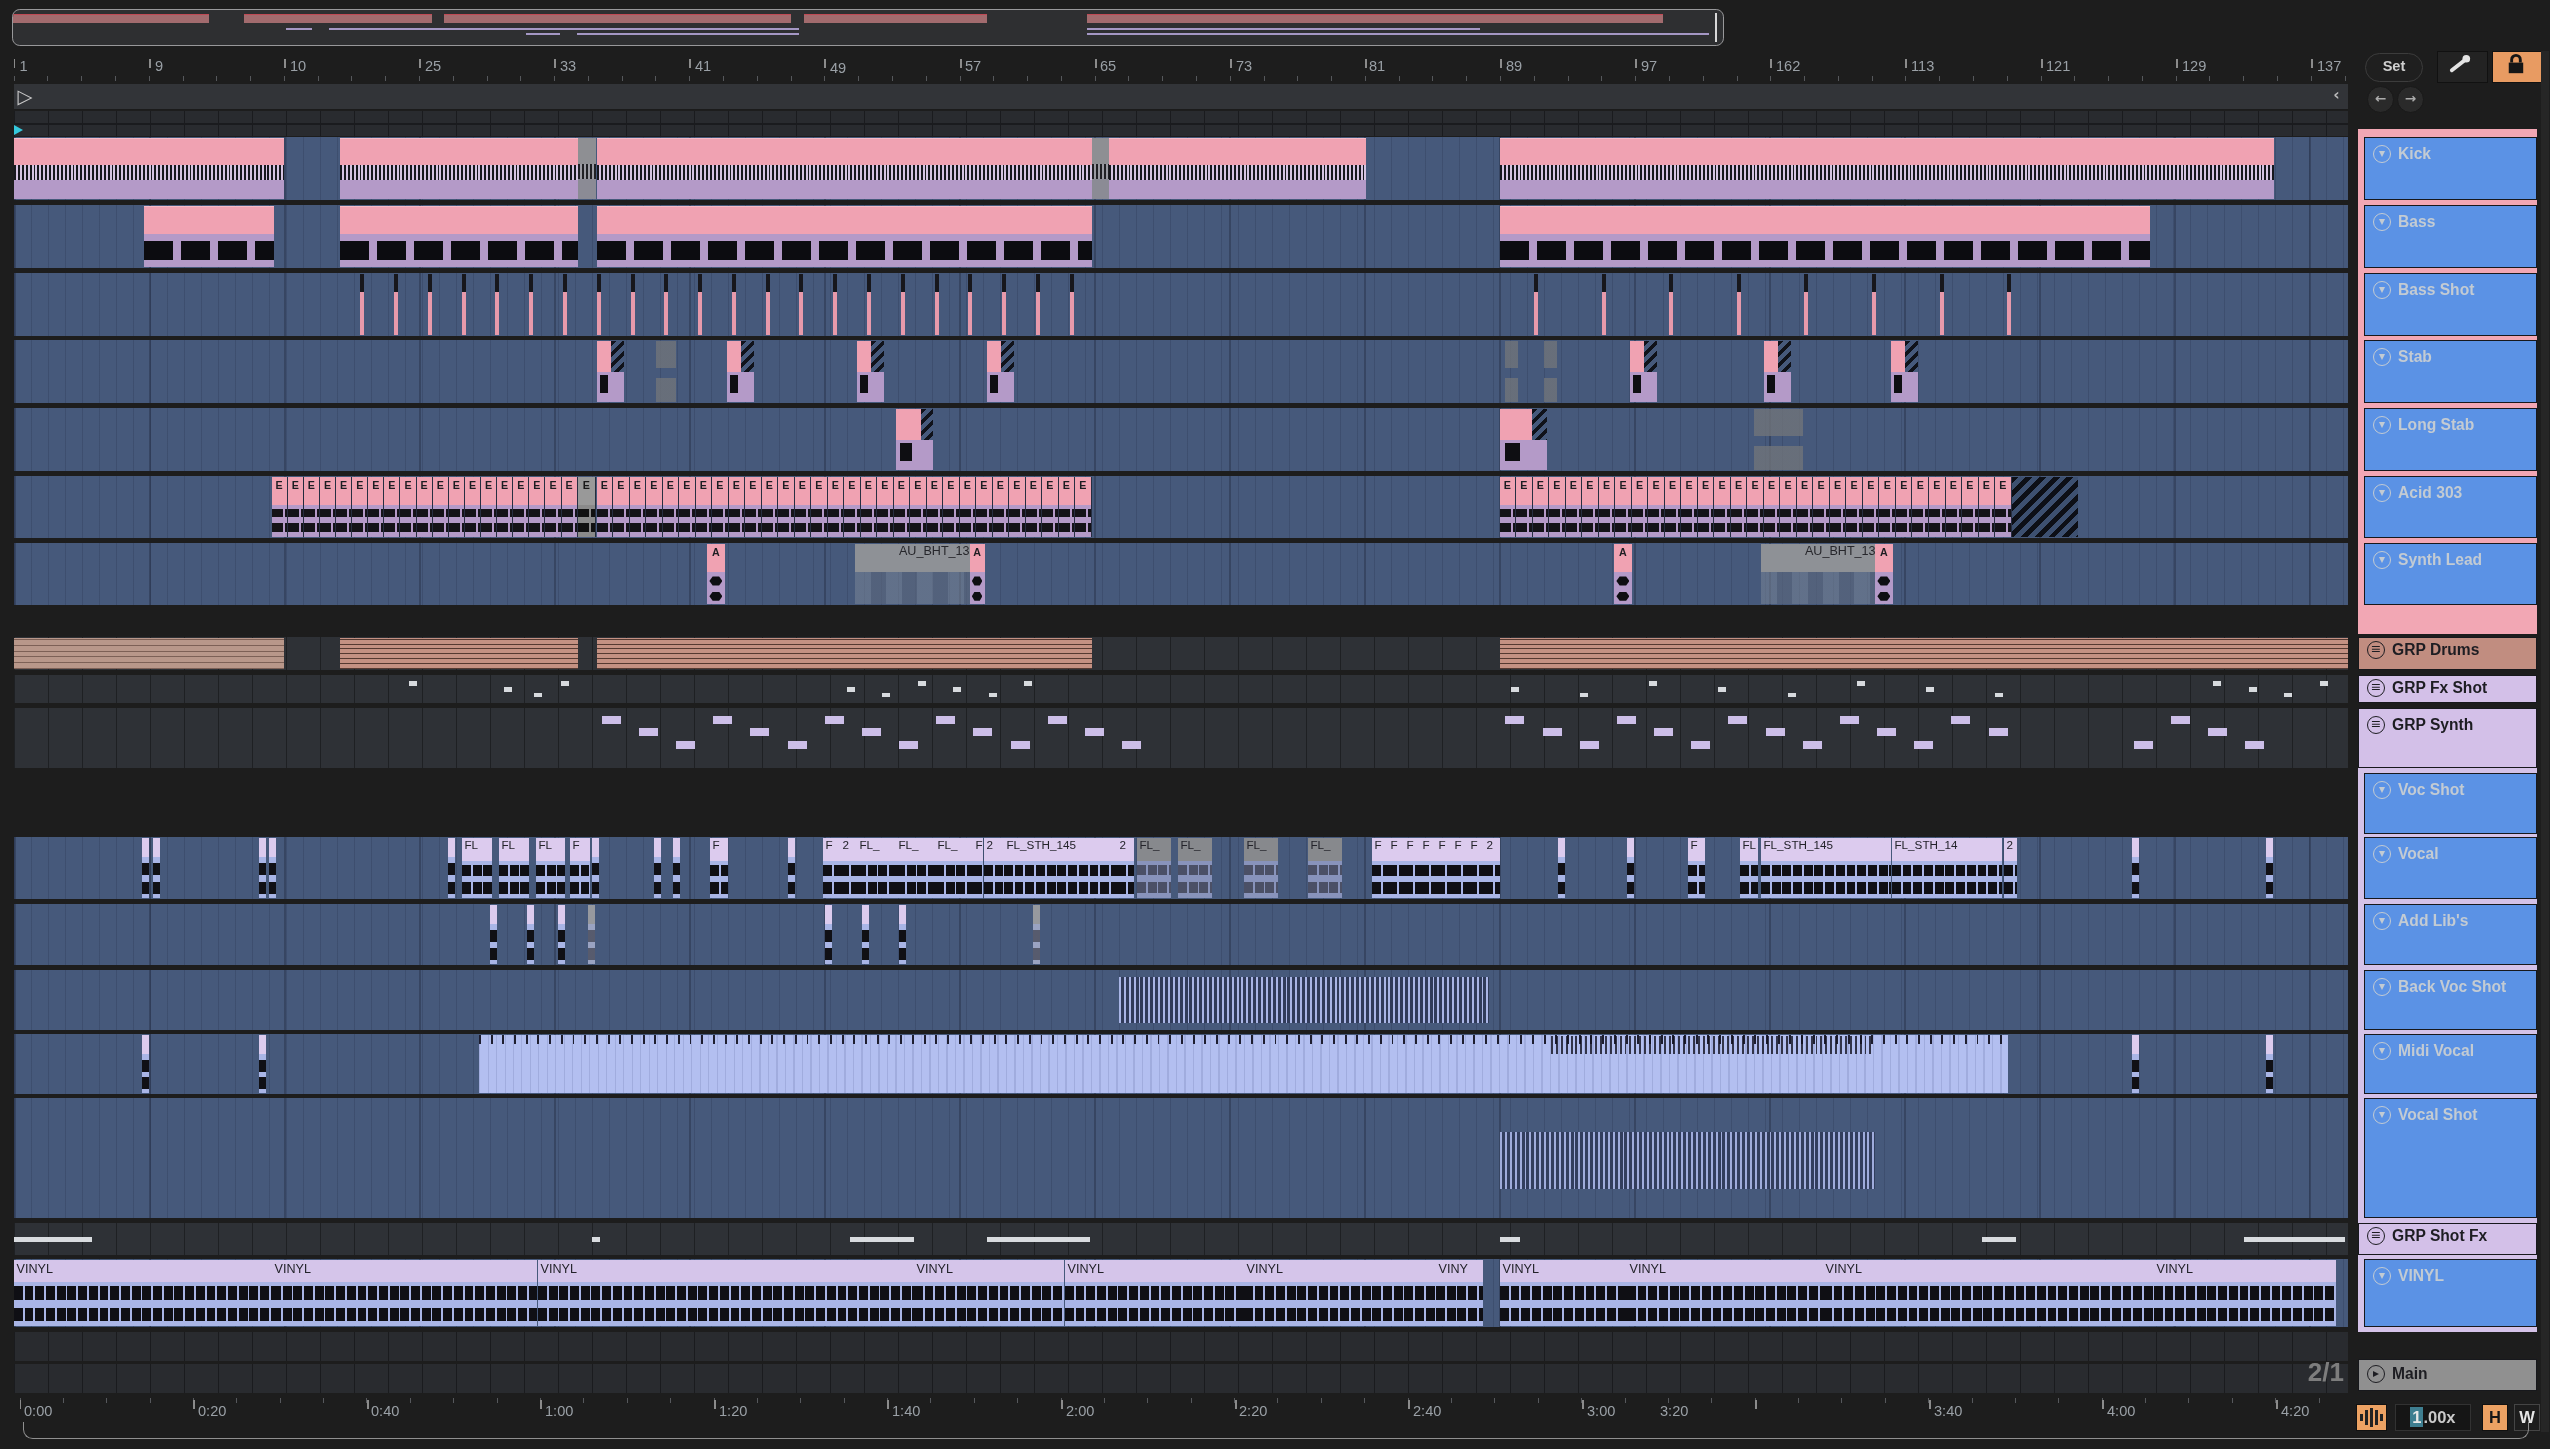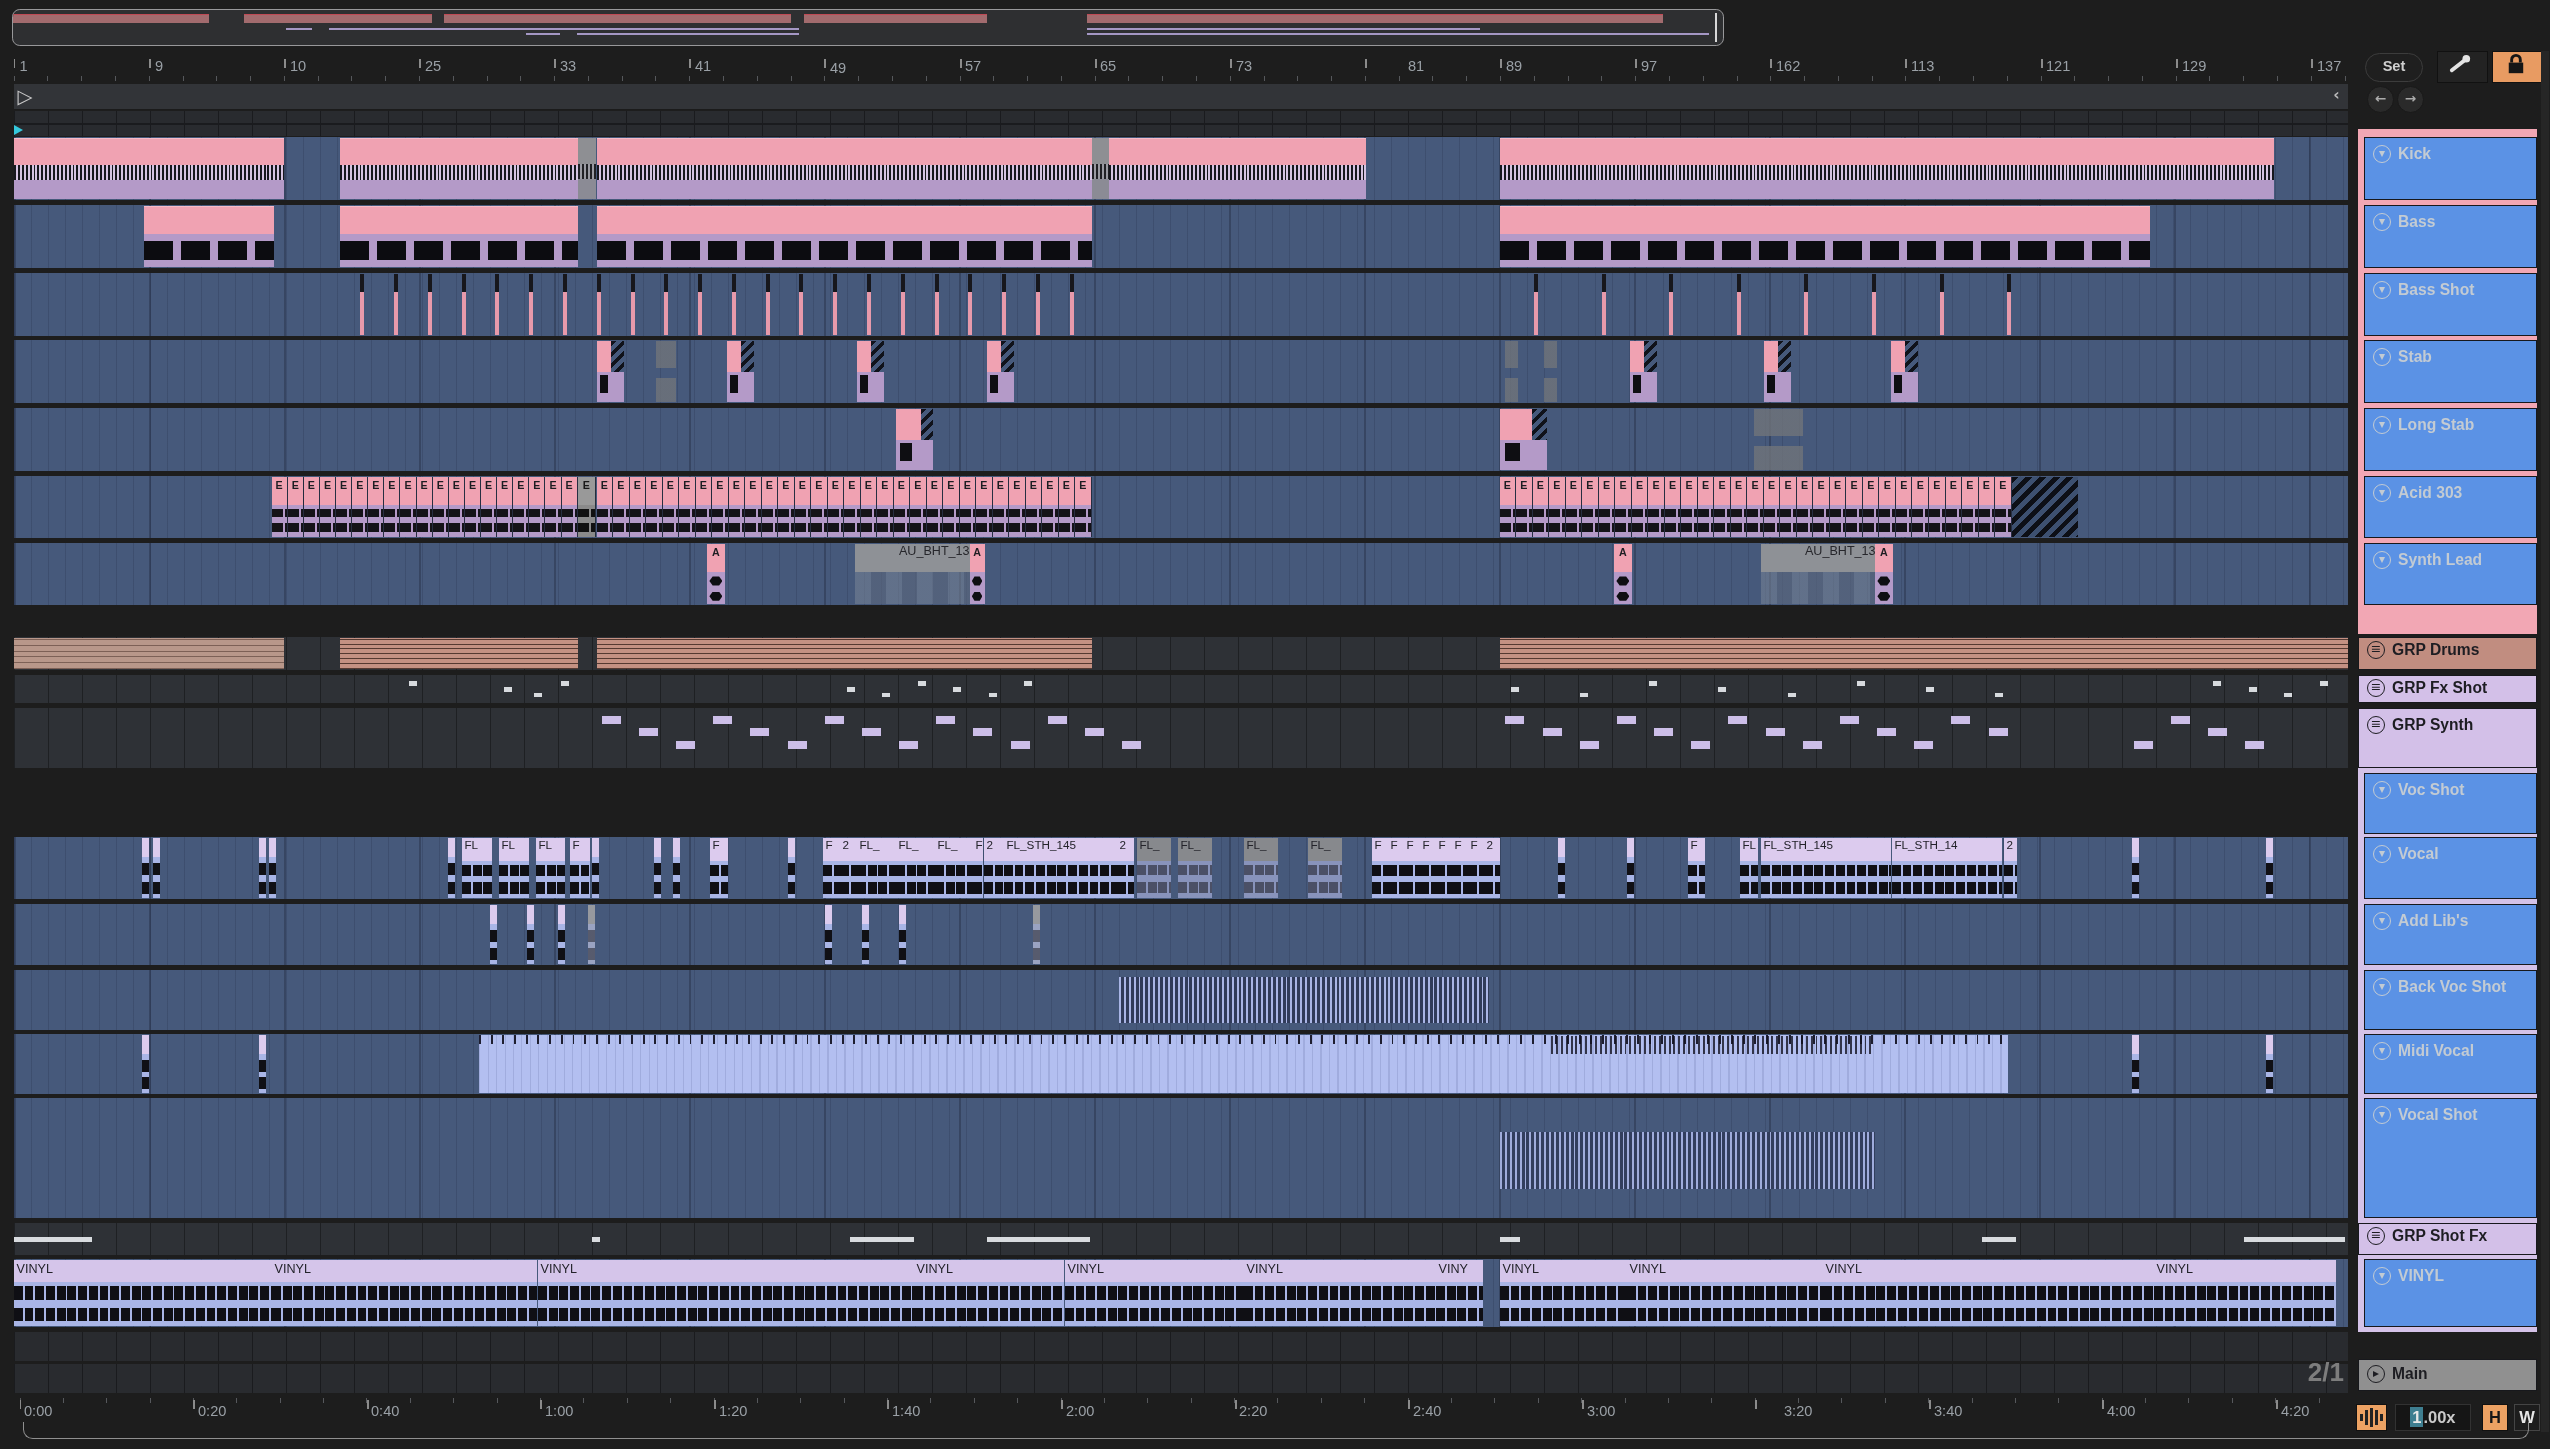--- a/index.html
+++ b/index.html
@@ -239,21 +239,21 @@
         <div class="rlabel" style="left:695px;top:6.8px">41</div>
       <div class="rtick" style="left:824px;top:7.8px"></div>
         <div class="rlabel" style="left:830px;top:9px">49</div>
       <div class="rtick" style="left:960px;top:7.8px"></div>
         <div class="rlabel" style="left:965px;top:6.8px">57</div>
       <div class="rtick" style="left:1095px;top:7.8px"></div>
         <div class="rlabel" style="left:1100px;top:6.8px">65</div>
       <div class="rtick" style="left:1230px;top:7.8px"></div>
         <div class="rlabel" style="left:1236px;top:6.8px">73</div>
       <div class="rtick" style="left:1365px;top:7.8px"></div>
-        <div class="rlabel" style="left:1408px;top:6.8px">81</div>
+        <div class="rlabel" style="left:1369px;top:6.8px">81</div>
       <div class="rtick" style="left:1500px;top:7.8px"></div>
         <div class="rlabel" style="left:1506px;top:6.8px">89</div>
       <div class="rtick" style="left:1635px;top:7.8px"></div>
         <div class="rlabel" style="left:1641px;top:6.8px">97</div>
       <div class="rtick" style="left:1770px;top:7.8px"></div>
         <div class="rlabel" style="left:1776px;top:6.8px">162</div>
       <div class="rtick" style="left:1905px;top:7.8px"></div>
         <div class="rlabel" style="left:1911px;top:6.8px">113</div>
       <div class="rtick" style="left:2041px;top:7.8px"></div>
         <div class="rlabel" style="left:2046px;top:6.8px">121</div>
@@ -1461,21 +1461,21 @@
         <div class="rlabel" style="left:892px;top:8.8px">1:40</div>
       <div class="rtick" style="left:1061px;top:5.8px"></div>
         <div class="rlabel" style="left:1066px;top:8.8px">2:00</div>
       <div class="rtick" style="left:1235px;top:5.8px"></div>
         <div class="rlabel" style="left:1239px;top:8.8px">2:20</div>
       <div class="rtick" style="left:1408px;top:5.8px"></div>
         <div class="rlabel" style="left:1413px;top:8.8px">2:40</div>
       <div class="rtick" style="left:1582px;top:5.8px"></div>
         <div class="rlabel" style="left:1587px;top:8.8px">3:00</div>
       <div class="rtick" style="left:1755px;top:5.8px"></div>
-        <div class="rlabel" style="left:1784px;top:8.8px">3:20</div>
+        <div class="rlabel" style="left:1660px;top:8.8px">3:20</div>
       <div class="rtick" style="left:1929px;top:5.8px"></div>
         <div class="rlabel" style="left:1934px;top:8.8px">3:40</div>
       <div class="rtick" style="left:2102px;top:5.8px"></div>
         <div class="rlabel" style="left:2107px;top:8.8px">4:00</div>
       <div class="rtick" style="left:2276px;top:5.8px"></div>
         <div class="rlabel" style="left:2281px;top:8.8px">4:20</div>
     </div>
 
   <div id="bottom-frame" class="abs"></div>
   <div id="scrollstrip" class="abs"></div>

